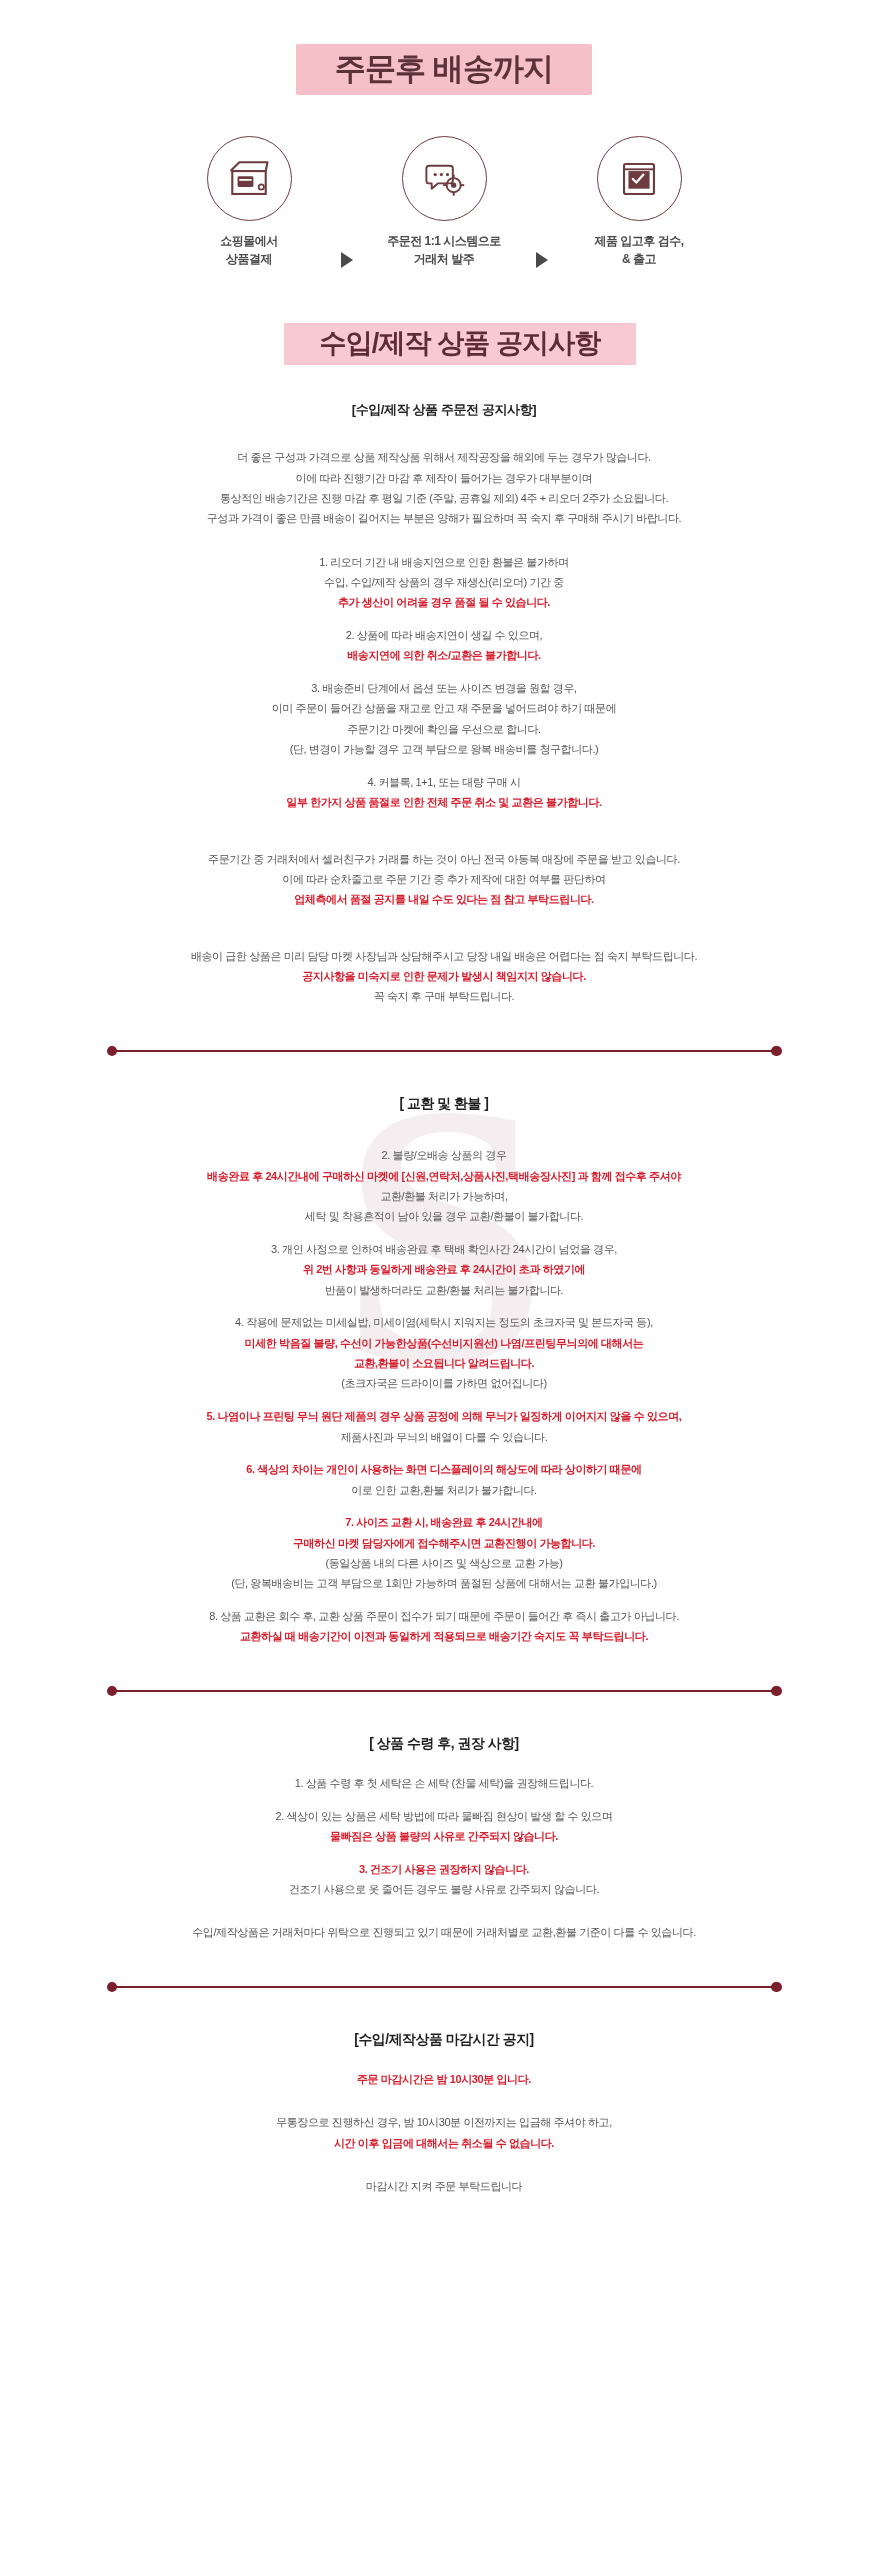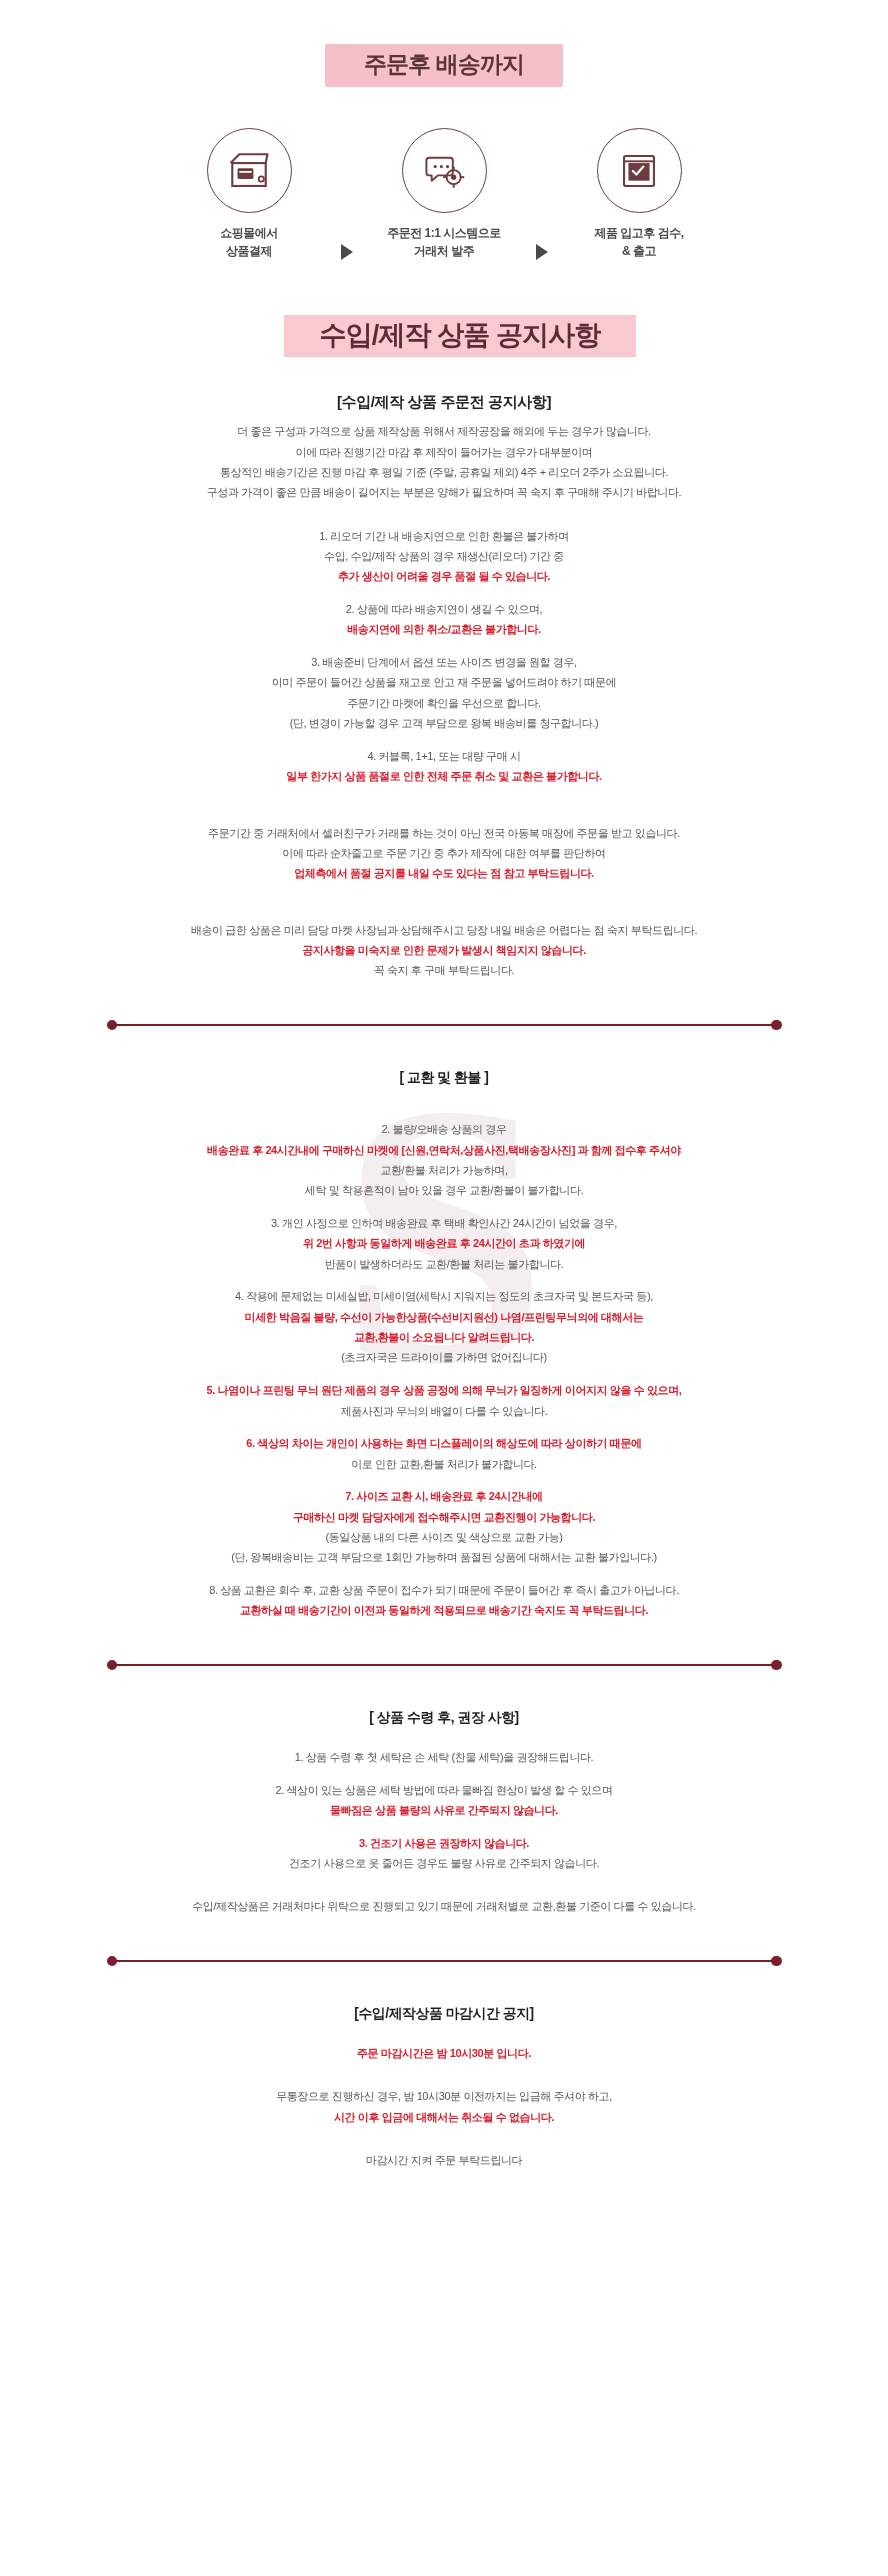--- a/index.html
+++ b/index.html
@@ -27,21 +27,21 @@
     display: flex;
     justify-content: center;
     margin-top: 12.4px;
   }
   .banner {
     background: #f6c0c8;
     padding: 9px 39px 10.7px 39px;
     border-radius: 1.8px;
   }
   .banner-title {
-    font-size: 23px;
+    font-size: 31px;
     font-weight: bold;
     letter-spacing: -0.9px;
     color: #5a3238;
     text-align: right;
     line-height: 1;
   }
 
   
   .steps {
     margin-top: 41px;
@@ -121,25 +121,25 @@
 
   
   .content {
     position: relative;
     z-index: 2;
     width: 728px;
     margin: 0 auto;
     text-align: center;
   }
   .hd {
-    font-size: 15px;
+    font-size: 13px;
     font-weight: bold;
     color: #222;
     letter-spacing: -0.4px;
-    margin-bottom: 9px;
+    margin-bottom: 28px;
   }
   .ln {
     font-size: 11px;
     line-height: 1.85;
     color: #555;
     letter-spacing: -0.4px;
   }
   .ln.red {
     color: #d6202f;
     font-weight: bold;

